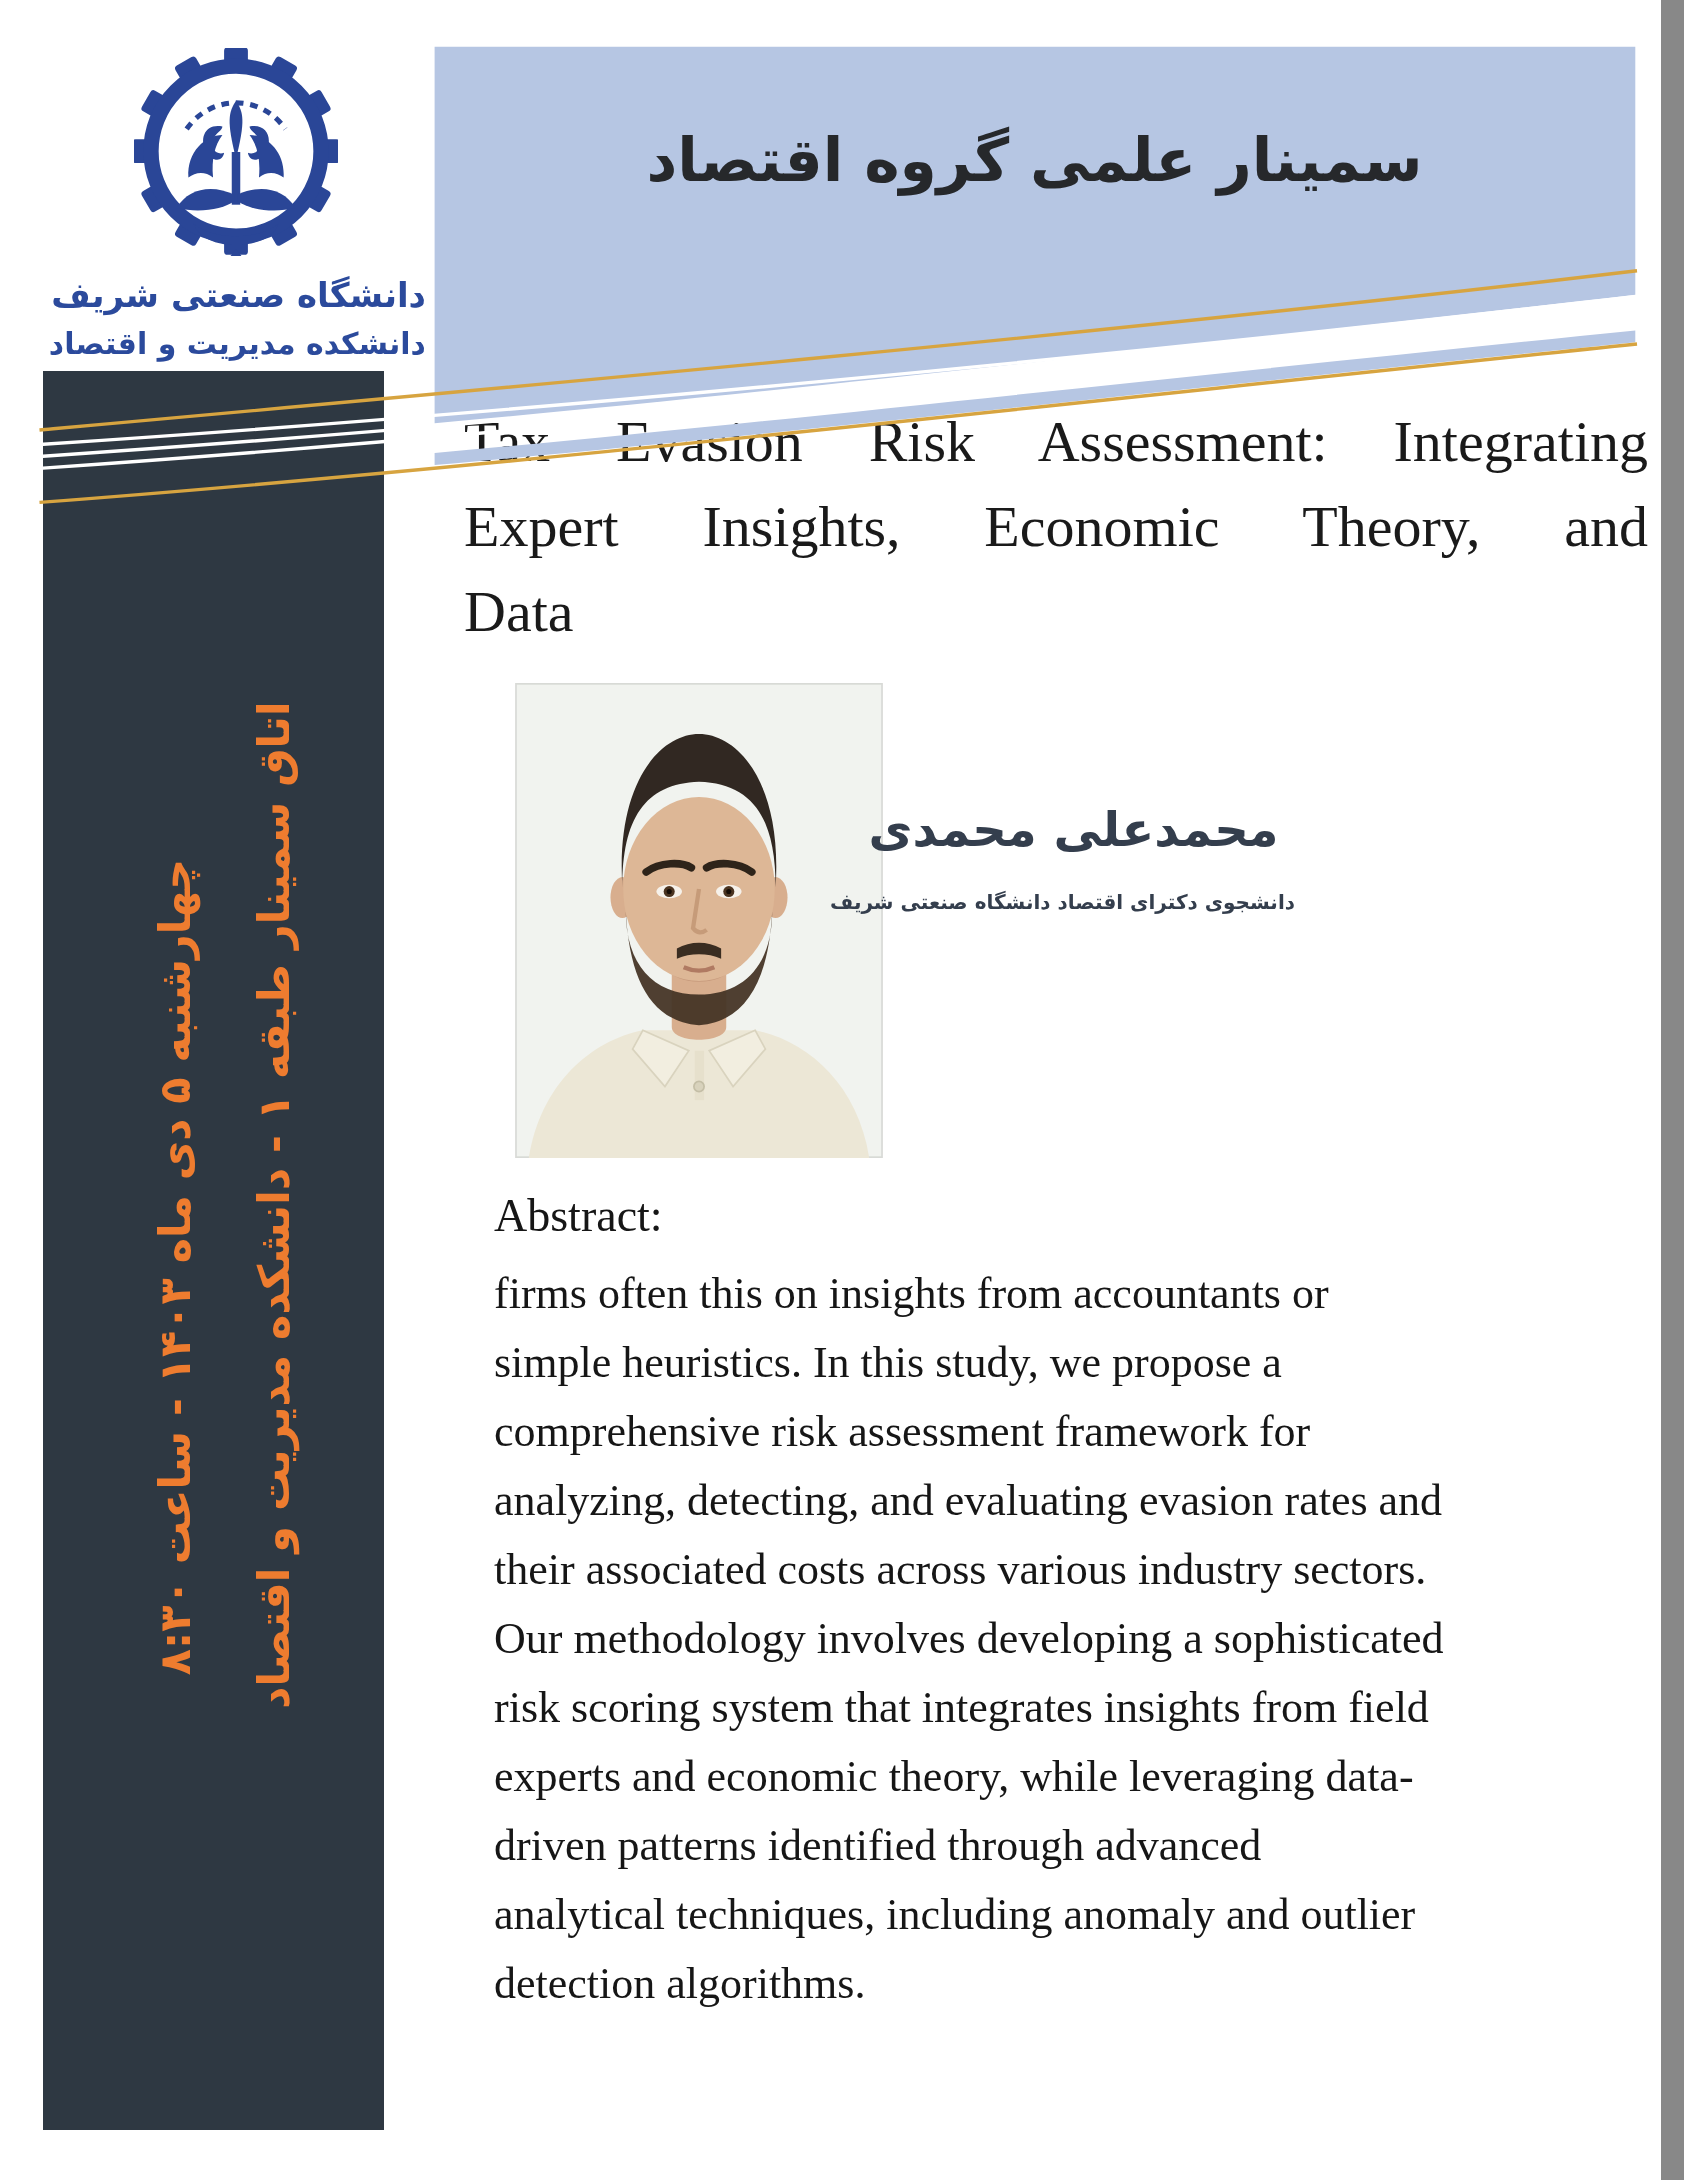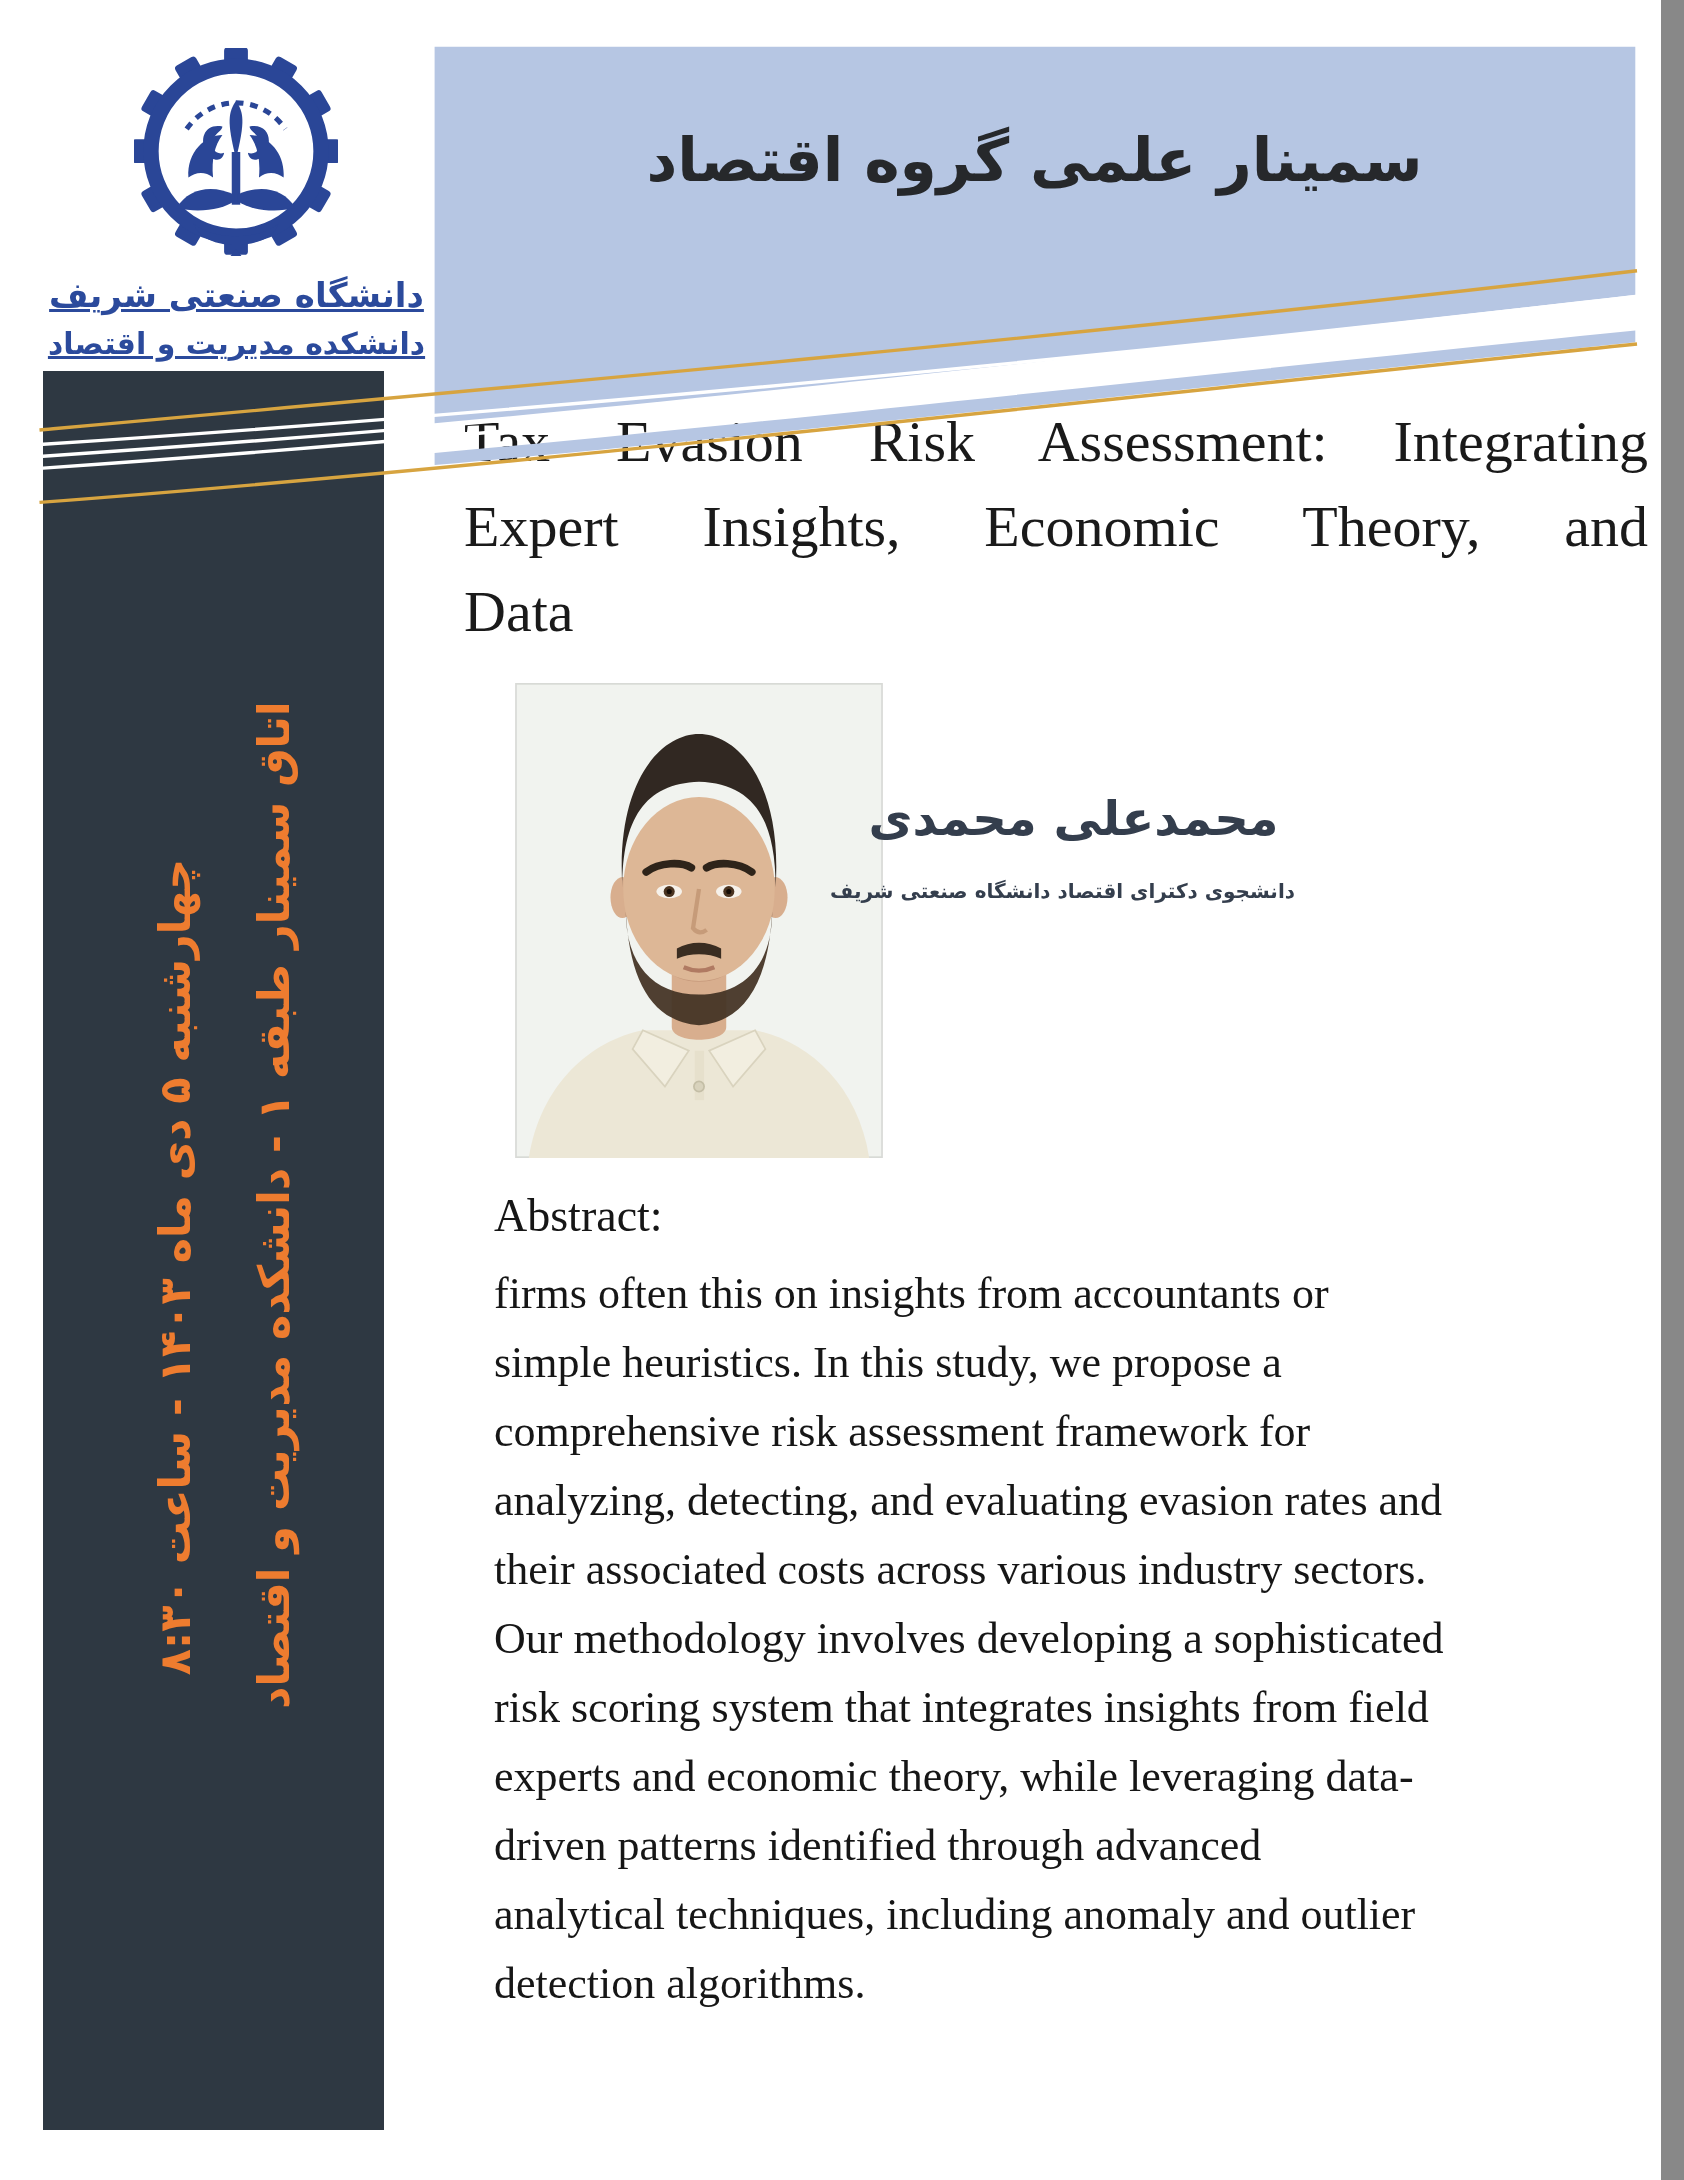--- a/index.html
+++ b/index.html
@@ -13,22 +13,22 @@
   .banner-title{
     position:absolute; left:434px; top:92px; width:1201px; height:136px;
     z-index:4; direction:rtl; text-align:center;
     font-family:"DejaVu Sans", sans-serif; font-size:60px; font-weight:600;
     color:#26282b; line-height:136px;
   }
   
   #logo-svg{position:absolute; left:134px; top:48px; z-index:2;}
   .univ-block{
     position:absolute; left:47px; top:271px; width:379px; z-index:2;
-    direction:rtl; text-align:center; font-family:"DejaVu Sans", sans-serif;
-    color:#2b4a9c; font-weight:700;text-decoration:underline;
+    direction:rtl; font-family:"DejaVu Sans", sans-serif;
+    color:#2b4a9c; font-weight:700;
   }
   .univ-name{font-size:34px; line-height:49px;}
   .univ-faculty{font-size:30px; line-height:48px;}
   
   .sidebar{
     position:absolute; left:43px; top:371px; width:341px; height:1759px;
     background:#2e3842; z-index:1;
   }
   .v-text{
     position:absolute; z-index:2; direction:rtl; white-space:nowrap;
@@ -46,21 +46,21 @@
   }
   .title-block > div{ text-align:justify; text-align-last:justify; }
   .title-block > div:last-child{ text-align-last:left; }
   
   #photo-svg{position:absolute; left:515px; top:683px; z-index:2;}
   .speaker-block{
     position:absolute; left:852px; top:787px; width:443px; z-index:2;
     direction:rtl; text-align:center; font-family:"DejaVu Sans", sans-serif;
     color:#343e4d;
   }
-  .speaker-name{font-size:48px; font-weight:700; line-height:63px;}
+  .speaker-name{font-size:48px; font-weight:700; line-height:63px;margin-top:11px;}
   .speaker-affiliation{font-size:20px; font-weight:700; line-height:44px; margin-top:19px; white-space:nowrap;}
   
   .abstract-heading{
     position:absolute; left:494px; top:1189px; z-index:2;
     font-size:46px; color:#161616; font-weight:500;
   }
   .abstract-body{
     position:absolute; left:494px; top:1259px; width:1124px; z-index:2;
     font-size:44px; line-height:69px; color:#161616;
   }

